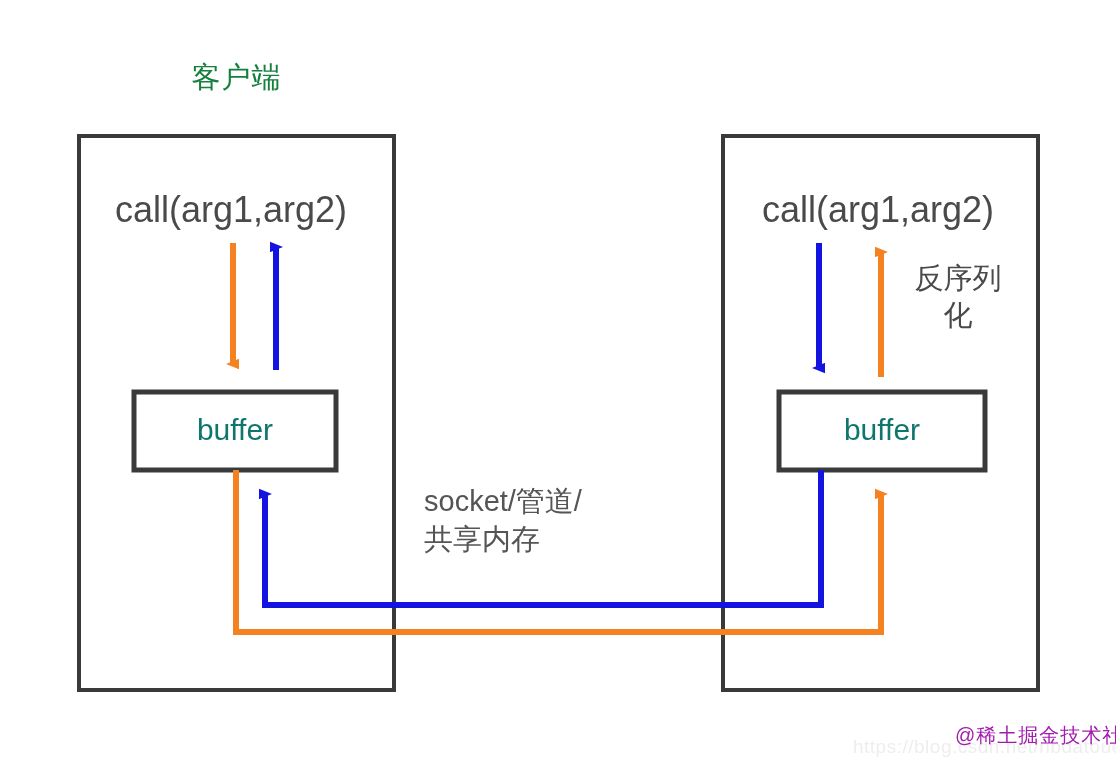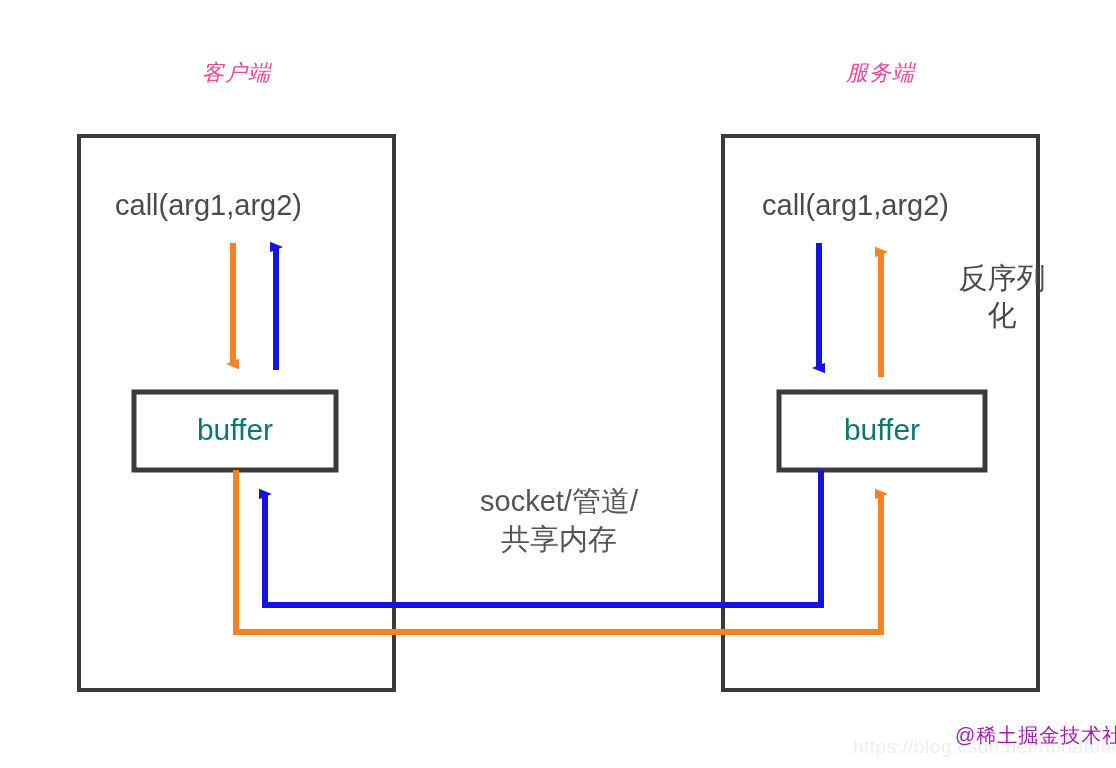--- a/index.html
+++ b/index.html
@@ -17,31 +17,30 @@
   }
   #diagram-svg {
     position: absolute;
     left: 0;
     top: 0;
     width: 1116px;
     height: 768px;
   }
   .node-title {
     position: absolute;
-    color: #ec4899;
-    font-size: 22px;
+    color: #15803d;
+    font-size: 29px;
     letter-spacing: 1px;
     white-space: nowrap;
     text-align: center;
-    font-style: italic;
   }
   .call-label {
     position: absolute;
     color: #4a4a4a;
-    font-size: 29px;
+    font-size: 36px;
     white-space: nowrap;
   }
   .ser-label {
     position: absolute;
     color: #4a4a4a;
     font-size: 29px;
     line-height: 1.28;
     text-align: center;
   }
   .buffer-label {
@@ -49,21 +48,21 @@
     color: #0f766e;
     font-size: 30px;
     white-space: nowrap;
     text-align: center;
   }
   .transport-label {
     position: absolute;
     color: #555555;
     font-size: 29px;
     line-height: 1.3;
-    text-align: center;
+    text-align: left;
     white-space: pre-line;
   }
   .watermark-brand {
     position: absolute;
     color: #a21caf;
     font-size: 20px;
     letter-spacing: 1px;
     white-space: nowrap;
     margin-left: 27px;
   }
@@ -112,28 +111,27 @@
 
     <line x1="881" y1="377" x2="881" y2="252" stroke="#F58220" stroke-width="6" marker-end="url(#arrow-orange-up)"></line>
 
     <path d="M236,470 L236,632 L881,632 L881,494" fill="none" stroke="#F58220" stroke-width="6" marker-end="url(#arrow-orange-up)"></path>
 
     <path d="M821,470 L821,605 L265,605 L265,494" fill="none" stroke="#1414E0" stroke-width="6" marker-end="url(#arrow-blue-up)"></path>
   </svg>
 
   <div class="node-title" style="left:79px; top:58px; width:315px;">客户端</div>
 
-  <div class="node-title" style="left:723px; top:58px; width:315px;">服务端</div>
 
   <div class="call-label" style="left:115px; top:189px;">call(arg1,arg2)</div>
 
   <div class="call-label" style="left:762px; top:189px;">call(arg1,arg2)</div>
 
 
-  <div class="ser-label" style="left:944px; top:260px; width:116px; white-space:pre-line;">反序列
+  <div class="ser-label" style="left:900px; top:260px; width:116px; white-space:pre-line;">反序列
 化</div>
 
   <div class="buffer-label" style="left:134px; top:413px; width:202px;">buffer</div>
 
   <div class="buffer-label" style="left:779px; top:413px; width:206px;">buffer</div>
 
   <div class="transport-label" style="left:424px; top:483px; width:270px;">socket/管道/
 共享内存</div>
 
   <div class="watermark-url" style="left:853px; top:736px;">https://blog.csdn.net/nbdatouerzi</div>

